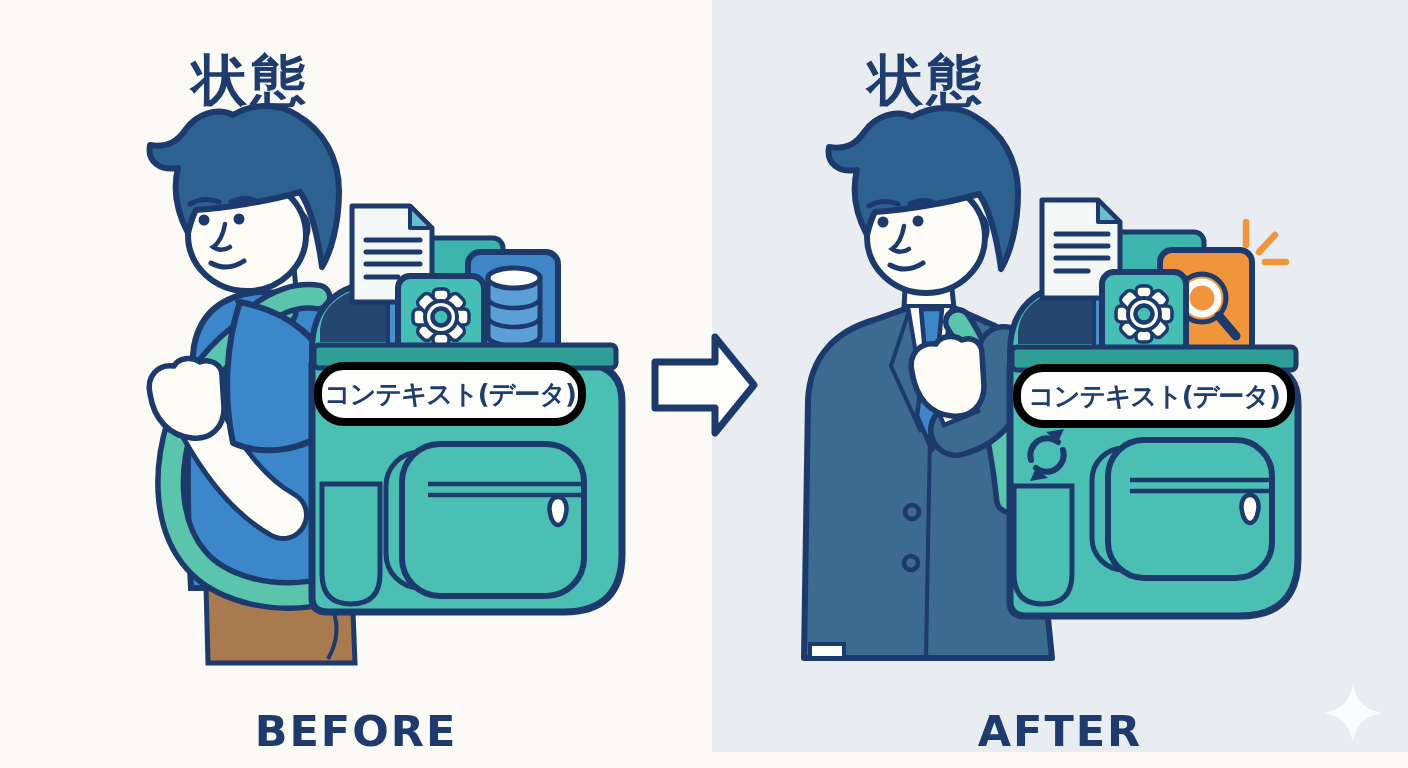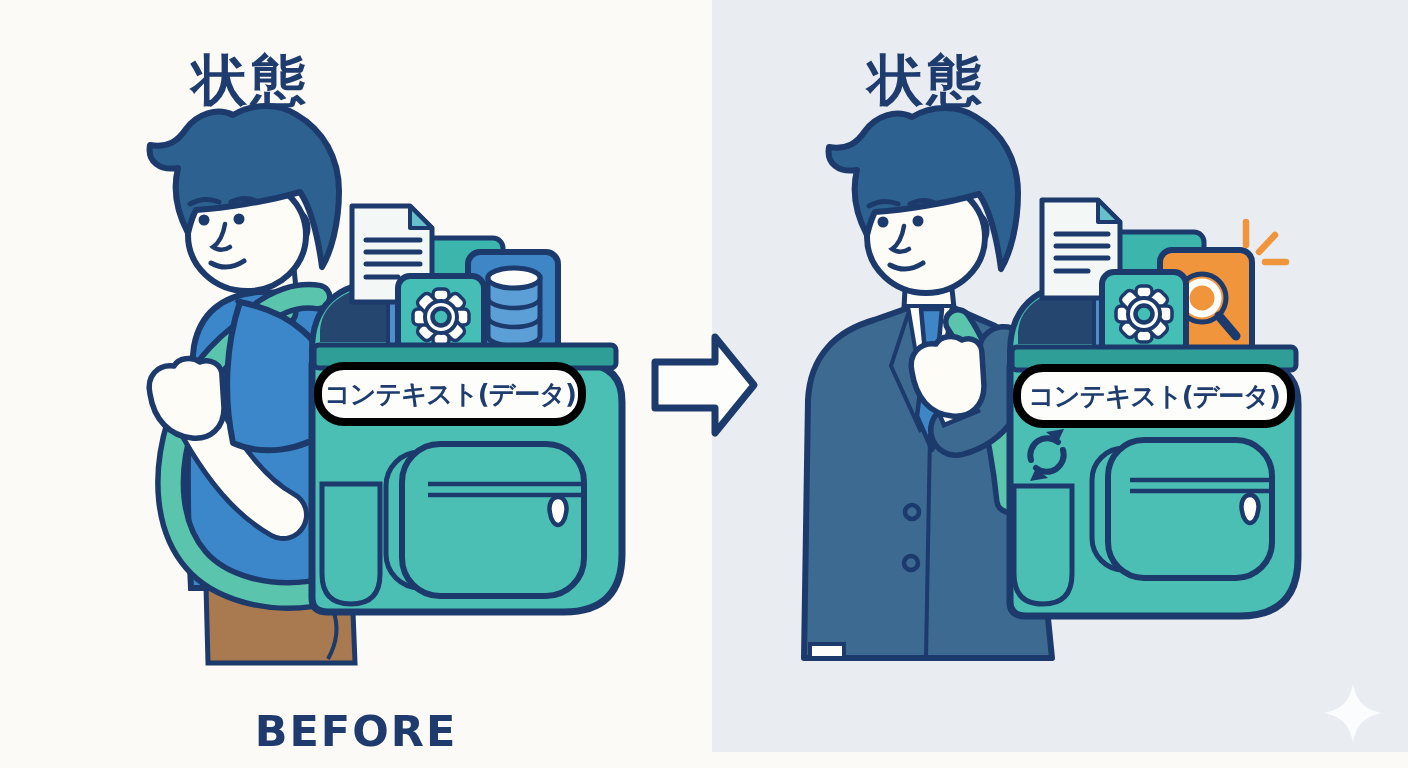--- a/index.html
+++ b/index.html
@@ -179,20 +179,21 @@
         </g>
         <path d="M 302 486 L 360 486 L 360 574 Q 360 604 331 604 Q 302 604 302 574 Z" fill="#4CBFB4" stroke="#1C3A6B" stroke-width="5"></path>
         <rect x="380" y="448" width="168" height="122" rx="32" fill="none" stroke="#1C3A6B" stroke-width="5"></rect>
         <rect x="396" y="440" width="164" height="138" rx="36" fill="#4CBFB4" stroke="#1C3A6B" stroke-width="6"></rect>
         <path d="M 418 480 H 560 M 418 491 H 560" stroke="#1C3A6B" stroke-width="4.5"></path>
         <path d="M 538 495 C 544 495 548 502 546 511 C 545 519 541 523 538 523 C 535 523 531 519 530 511 C 528 502 532 495 538 495 Z" fill="#FDFDFB" stroke="#1C3A6B" stroke-width="4.5"></path>
       </g>
     </svg>
     <div class="panel-title">状態</div>
     <div class="pill">コンテキスト(データ)</div>
+    <div class="caption">AFTER</div>
   </section>
 
   <div class="arrow-wrap">
     <svg width="115" height="112" viewBox="0 0 115 112">
       <polygon points="7,32 67,32 67,7 106,55 67,103 67,78 7,78" fill="#FDFDFB" stroke="#1C3A6B" stroke-width="7" stroke-linejoin="round"></polygon>
     </svg>
   </div>
 
   <div class="sparkle-wrap">
     <svg width="62" height="62" viewBox="0 0 62 62">

